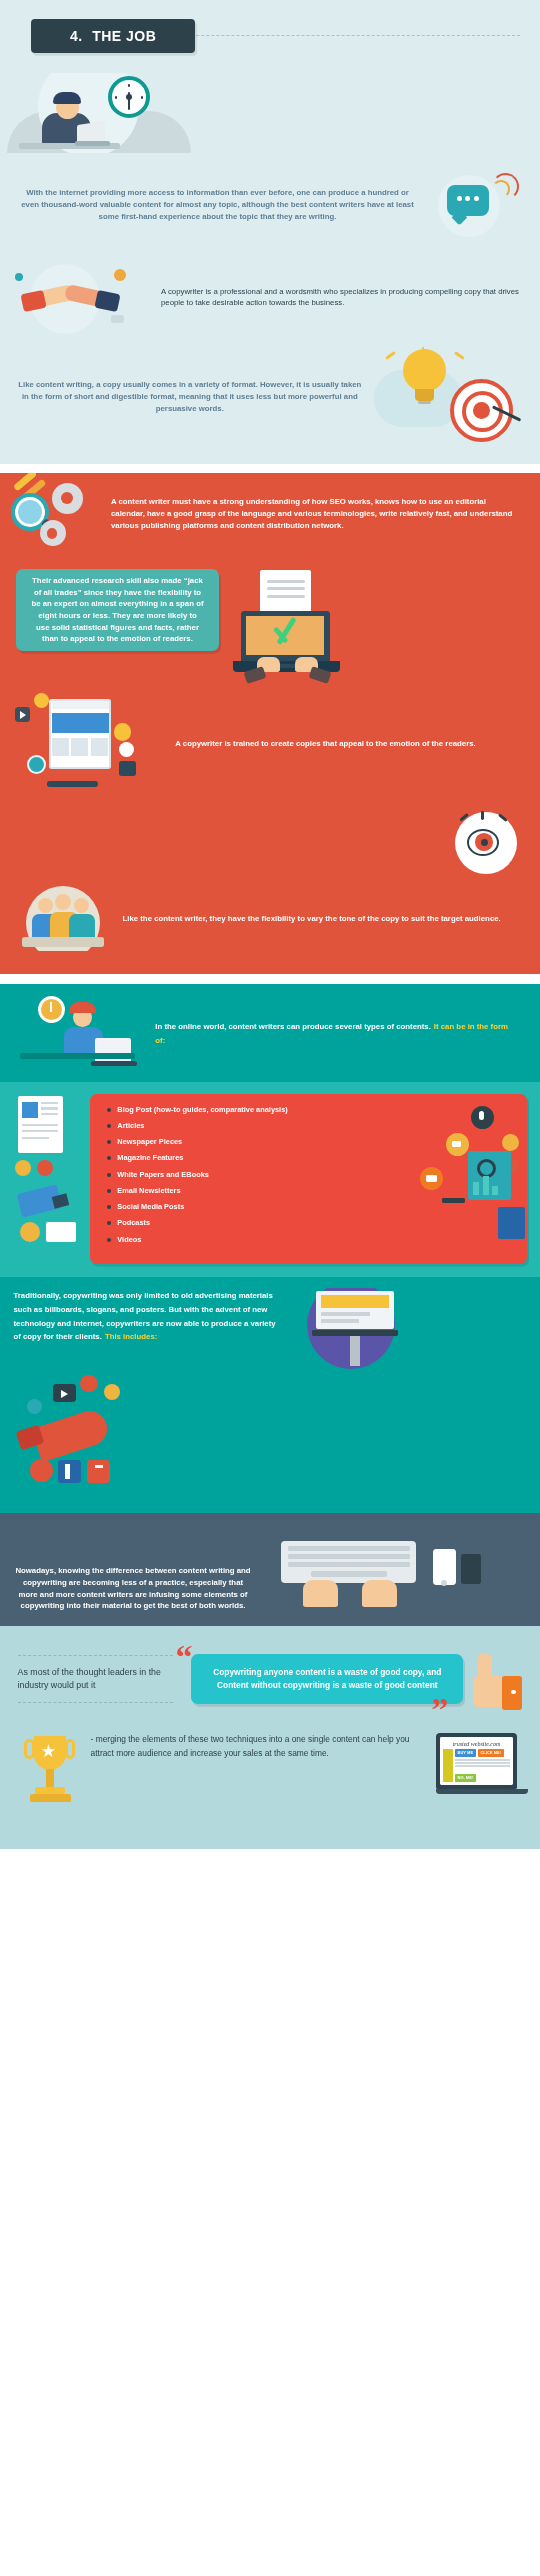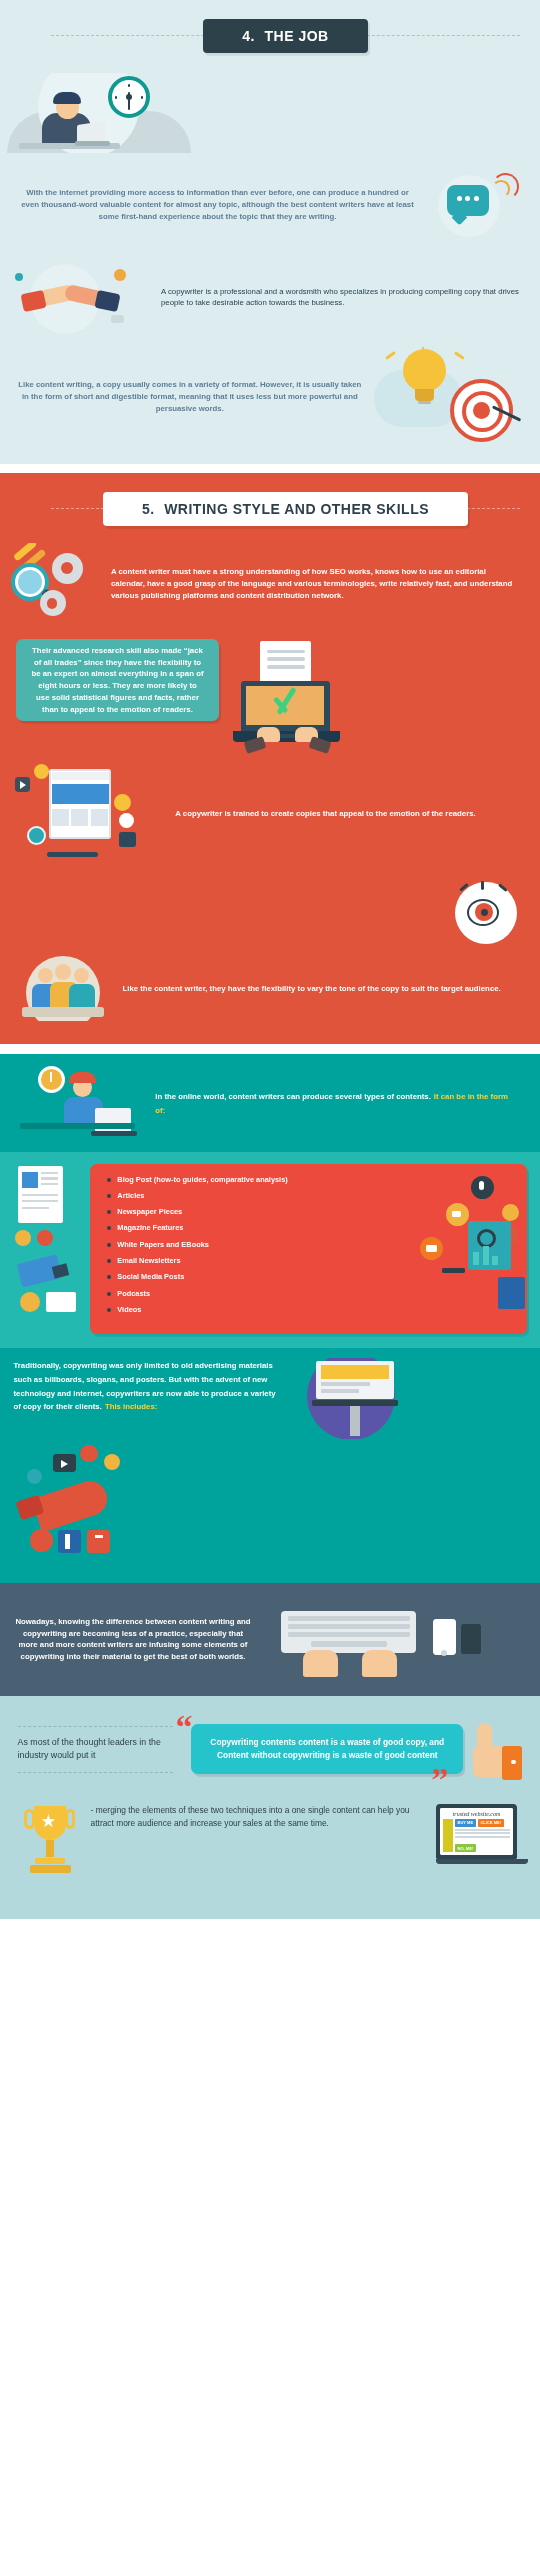--- a/index.html
+++ b/index.html
@@ -16,21 +16,20 @@
   .sec-job      { background: #dcecef; }
   .sec-style    { background: #e0543b; }
   .sec-formats  { background: #ffffff; }
   .gap-white    { background: #ffffff; height: 9.5px; width: 540px; }
 
   
   .banner-wrap {
     position: relative;
     display: flex;
     align-items: center;
-    justify-content: center;
     padding: 19px 0 17.6px 0;
     margin-left: 31px;
   }
   .banner-wrap::before {
     content: "";
     position: absolute;
     left: 20px; right: 20px; top: 50%;
     height: 0;
     border-top: 1.4px dashed #a9c4c9;
     z-index: 0;
@@ -249,25 +248,20 @@
       <div class="txt">
         <p class="p-blue">Like content writing, a copy usually comes in a variety of format. However, it is usually taken in the form of short and digestible format, meaning that it uses less but more powerful and persuasive words.</p>
       </div>
     </div>
   </div>
 
   <div class="gap-white"></div>
 
   <div class="sec sec-style">
 
-    <div class="banner-wrap">
-      <div class="banner banner-white">
-        <span class="num">5.</span><span>WRITING STYLE AND OTHER SKILLS</span>
-      </div>
-    </div>
 
     <div class="row" style="padding:0 20px 12px 9.5px;">
       <div class="art scene" style="width:92px;height:81px;">
         <div class="rect" style="left:2.7px;top:4px;width:26px;height:6.8px;background:#f5c23a;border-radius:3.4px;transform:rotate(-40deg);"></div>
         <div class="rect" style="left:6.8px;top:15px;width:32px;height:6.8px;background:#f0a73c;border-radius:3.4px;transform:rotate(-40deg);"></div>
         <div class="circ" style="left:1.4px;top:20px;width:38px;height:38px;background:#ffffff;border:4.7px solid #2aa9b5;"></div>
         <div class="circ" style="left:8px;top:27px;width:24px;height:24px;background:#8fd3e8;"></div>
         <div class="rect" style="left:31px;top:51px;width:20px;height:8px;background:#3d4e5c;border-radius:2.7px;transform:rotate(42deg);"></div>
         <div class="circ" style="left:42px;top:9.5px;width:31px;height:31px;background:#d9dde0;"></div>
         <div class="circ" style="left:51px;top:19px;width:12px;height:12px;background:#e0543b;"></div>
@@ -461,21 +455,21 @@
           <div class="circ" style="left:15px;top:84px;width:23px;height:23px;background:#e0543b;"></div>
           <div class="rect" style="left:43px;top:85px;width:23px;height:23px;background:#2565a8;border-radius:3.4px;"></div>
           <div class="rect" style="left:50px;top:89px;width:5.4px;height:15px;background:#ffffff;"></div>
           <div class="rect" style="left:72px;top:85px;width:23px;height:23px;background:#e0543b;border-radius:3.4px;"></div>
           <div class="rect" style="left:80px;top:90px;width:8px;height:3.4px;background:#ffffff;"></div>
         </div>
       </div>
     </div>
 
     <div style="background:#4a6173;padding:13.5px 0 0;">
-      <div class="row" style="padding:0 17.6px 0 15px;align-items:center;">
+      <div class="row" style="padding:0 17.6px 0 15px;align-items:flex-end;">
         <div class="txt" style="max-width:236px;">
           <p class="p-white ctr">Nowadays, knowing the difference between content writing and copywriting are becoming less of a practice, especially that more and more content writers are infusing some elements of copywriting into their material to get the best of both worlds.</p>
         </div>
         <div class="art scene" style="width:230px;height:86px;">
           <div class="rect" style="left:20px;top:15px;width:135px;height:42px;background:#e6ebee;border-radius:4px;"></div>
           <div class="rect" style="left:27px;top:20px;width:122px;height:4.7px;background:#c9d2d7;border-radius:1.4px;"></div>
           <div class="rect" style="left:27px;top:28px;width:122px;height:4.7px;background:#c9d2d7;border-radius:1.4px;"></div>
           <div class="rect" style="left:27px;top:36px;width:122px;height:4.7px;background:#c9d2d7;border-radius:1.4px;"></div>
           <div class="rect" style="left:50px;top:45px;width:76px;height:6px;background:#c9d2d7;border-radius:2px;"></div>
           <div class="rect" style="left:42px;top:54px;width:35px;height:27px;background:#f6c99a;border-radius:9.5px 9.5px 2.7px 2.7px;"></div>
@@ -493,21 +487,21 @@
     <div class="row" style="padding:9.5px 12px 4px 17.6px;align-items:flex-start;gap:6.8px;">
       <div class="txt" style="flex:0 0 155px;">
         <div class="dashed-h" style="margin:6.8px 0 9.5px;"></div>
         <p style="font-size:8.8px;line-height:1.45;color:#2d414b;">As most of the thought leaders in the industry would put it</p>
         <div class="dashed-h" style="margin:10.8px 0 0;"></div>
       </div>
 
       <div style="position:relative;flex:1 1 auto;">
         <span class="quote-mark" style="position:absolute;left:-4px;top:-1.4px;">“</span>
         <div class="bubble bubble-cyan" style="margin:5.4px 0 0 12px;padding:12px 13.5px;">
-          <p class="p-white ctr" style="font-size:8.4px;line-height:1.55;">Copywriting contents content is a waste of good copy, and Content without copywriting is a waste of good content</p>
+          <p class="p-white ctr" style="font-size:8.4px;line-height:1.55;">Copywriting anyone content is a waste of good copy, and Content without copywriting is a waste of good content</p>
         </div>
         <span class="quote-mark" style="position:absolute;right:15px;bottom:-16px;">”</span>
       </div>
 
       <div class="art scene" style="width:58px;height:74px;flex:0 0 58px;">
         <div class="rect" style="left:6.8px;top:4px;width:15px;height:30px;background:#f6c99a;border-radius:8px 8px 0 0;"></div>
         <div class="rect" style="left:2.7px;top:27px;width:31px;height:31px;background:#f6c99a;border-radius:5.4px;"></div>
         <div class="rect" style="left:32px;top:27px;width:20px;height:34px;background:#f07a22;border-radius:2.7px;"></div>
         <div class="circ" style="left:41px;top:41px;width:4.7px;height:4.7px;background:#ffffff;"></div>
       </div>

